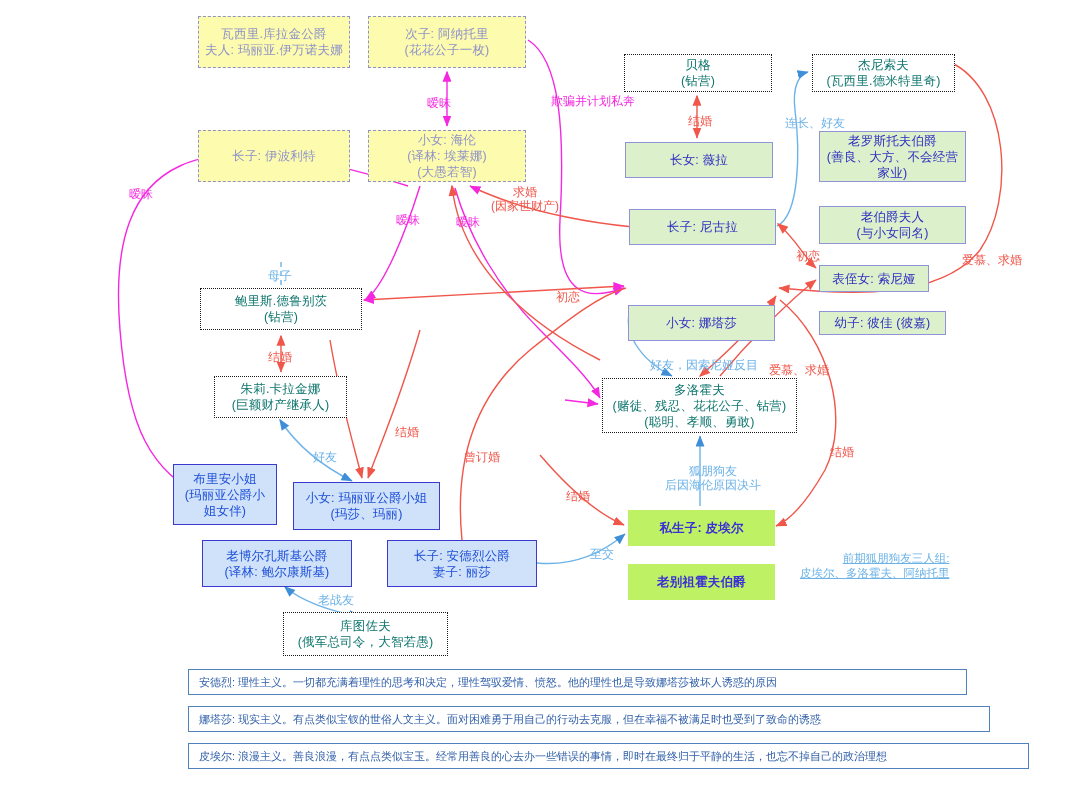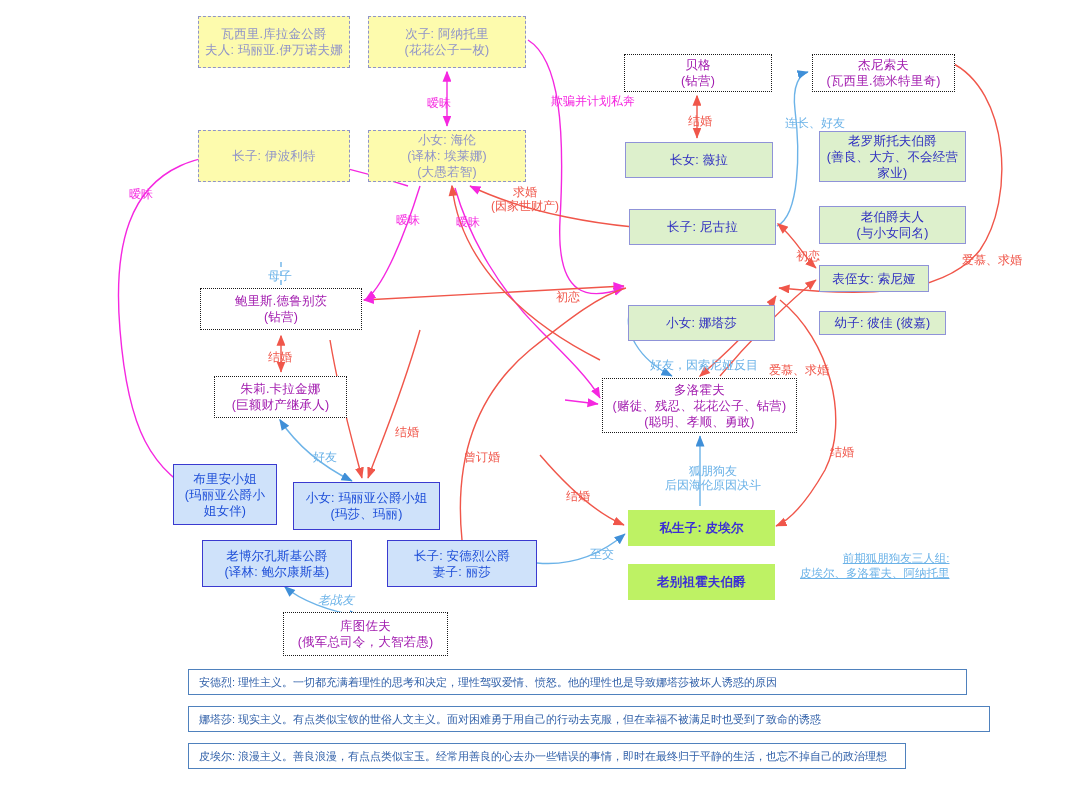--- a/index.html
+++ b/index.html
@@ -37,21 +37,21 @@
   
   .n-yellow{
     background:#fdfbad;
     border:1.4px dashed #8f93c9;
     color:#8f93c9;
   }
   
   .n-dotted{
     background:#ffffff;
     border:1.4px dotted #1a1a1a;
-    color:#a21caf;
+    color:#0f766e;
   }
   
   .n-green{
     background:#ddf0cc;
     border:1.2px solid #8f93d8;
     color:#2f2fc0;
   }
   
   .n-blue{
     background:#cfe2fa;
@@ -235,31 +235,31 @@
     <div class="elabel l-magenta" style="left: 551px; top: 94px;">欺骗并计划私奔</div>
     <div class="elabel l-red" style="left: 491px; top: 185px;">求婚
 (因家世财产)</div>
     <div class="elabel l-magenta" style="left: 396px; top: 213px;">暧昧</div>
     <div class="elabel l-magenta" style="left: 456px; top: 215px;">暧昧</div>
     <div class="elabel l-blue" style="left: 268px; top: 269px;">母子</div>
     <div class="elabel l-red" style="left: 268px; top: 350px;">结婚</div>
     <div class="elabel l-blue" style="left: 313px; top: 450px;">好友</div>
     <div class="elabel l-red" style="left: 395px; top: 425px;">结婚</div>
     <div class="elabel l-red" style="left: 464px; top: 450px;">曾订婚</div>
-    <div class="elabel l-blue" style="left: 318px; top: 593px; font-style: italic;">老战友</div>
+    <div class="elabel l-blue" style="left: 318px; top: 593px;">老战友</div>
     <div class="elabel l-red" style="left: 688px; top: 114px;">结婚</div>
     <div class="elabel l-blue" style="left: 785px; top: 116px;">连长、好友</div>
     <div class="elabel l-red" style="left: 796px; top: 249px;">初恋</div>
     <div class="elabel l-red" style="left: 556px; top: 290px;">初恋</div>
     <div class="elabel l-red" style="left: 962px; top: 253px;">爱慕、求婚</div>
     <div class="elabel l-blue" style="left: 650px; top: 358px;">好友，因索尼娅反目</div>
     <div class="elabel l-red" style="left: 769px; top: 363px;">爱慕、求婚</div>
     <div class="elabel l-red" style="left: 830px; top: 445px;">结婚</div>
     <div class="elabel l-red" style="left: 566px; top: 489px;">结婚</div>
     <div class="elabel l-blue" style="left: 590px; top: 547px;">至交</div>
     <div class="elabel l-blue" style="left: 665px; top: 464px;">狐朋狗友
 后因海伦原因决斗</div>
     <div class="freetext" style="left: 800px; top: 551px;">前期狐朋狗友三人组:
 皮埃尔、多洛霍夫、阿纳托里</div>
     <div class="note" style="left: 188px; top: 669px; width: 779px; height: 26px;">安德烈: 理性主义。一切都充满着理性的思考和决定，理性驾驭爱情、愤怒。他的理性也是导致娜塔莎被坏人诱惑的原因</div>
     <div class="note" style="left: 188px; top: 706px; width: 802px; height: 26px;">娜塔莎: 现实主义。有点类似宝钗的世俗人文主义。面对困难勇于用自己的行动去克服，但在幸福不被满足时也受到了致命的诱惑</div>
-    <div class="note" style="left: 188px; top: 743px; width: 718px; height: 26px;">皮埃尔: 浪漫主义。善良浪漫，有点点类似宝玉。经常用善良的心去办一些错误的事情，即时在最终归于平静的生活，也忘不掉自己的政治理想</div>
+    <div class="note" style="left: 188px; top: 743px; width: 841px; height: 26px;">皮埃尔: 浪漫主义。善良浪漫，有点点类似宝玉。经常用善良的心去办一些错误的事情，即时在最终归于平静的生活，也忘不掉自己的政治理想</div>
   </div>
 
 </body></html>

